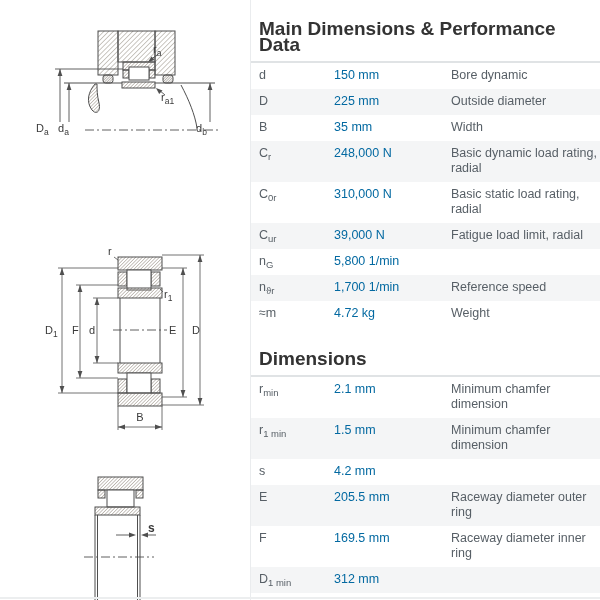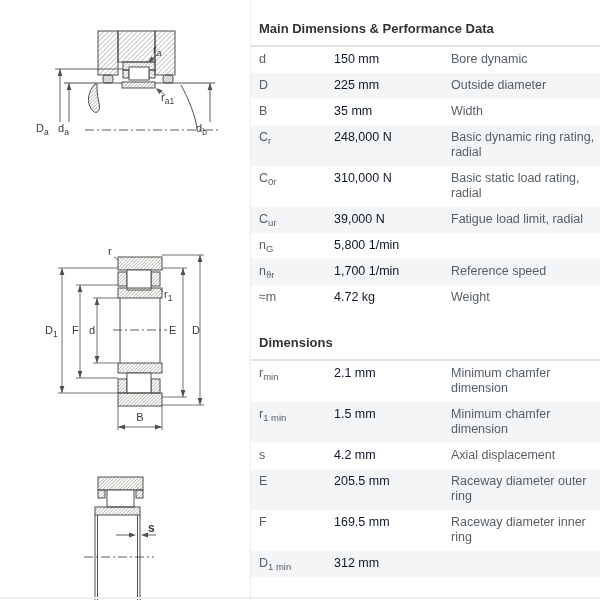--- a/index.html
+++ b/index.html
@@ -12,29 +12,29 @@
   .drawing { position:absolute; }
   #svg-mounting { left:0;  top:20;  }
   #svg-section  { left:20px; top:240px; }
   #svg-displace { left:60px; top:440px; }
   .dwg-label { font-size:11px; fill:#3a3a3a; }
   .dwg-label-bold { font-size:12px; font-weight:bold; fill:#3a3a3a; }
 
   
   .right-pane { position:absolute; left:250px; top:0; width:350px; height:600px;
     border-left:1px solid #eaecee; overflow:hidden; }
-  .section-title { font-size:13px; font-weight:bold; color:#333;
+  .section-title { font-size:19px; font-weight:bold; color:#333;
     padding:0 8px; line-height:16px; }
   .sec1 .section-title { margin-top:21px; }
   .sec2 .section-title { margin-top:24px; }
   .head-rule { border-bottom:2px solid #e0e3e5; margin-top:8px; }
   .trow { display:flex; align-items:flex-start; padding:5px 0 6px; font-size:12.5px; line-height:15px; }
   .trow.alt { background:#f4f5f6; }
   .c-sym  { width:83px;  padding-left:8px; color:#575f66; }
-  .c-val  { width:117px; color:#0f172a; }
+  .c-val  { width:117px; color:#0369a1; }
   .c-desc { flex:1; color:#575f66; white-space:pre; }
   .sym-sub { font-size:9.5px; position:relative; top:2.5px; color:#575f66; }
 
   .bottom-rule { position:absolute; left:0; right:0; bottom:1px;
     border-top:2px solid #eceeef; }
 </style>
 </head>
 <body>
 
 <div class="page">
@@ -224,21 +224,21 @@
         <div class="c-desc">Outside diameter</div>
       </div>
       <div class="trow">
         <div class="c-sym"><span>B</span><span class="sym-sub"></span></div>
         <div class="c-val">35 mm</div>
         <div class="c-desc">Width</div>
       </div>
       <div class="trow alt">
         <div class="c-sym"><span>C</span><span class="sym-sub">r</span></div>
         <div class="c-val">248,000 N</div>
-        <div class="c-desc">Basic dynamic ring rating,
+        <div class="c-desc">Basic dynamic load rating,
 radial</div>
       </div>
       <div class="trow">
         <div class="c-sym"><span>C</span><span class="sym-sub">0r</span></div>
         <div class="c-val">310,000 N</div>
         <div class="c-desc">Basic static load rating,
 radial</div>
       </div>
       <div class="trow alt">
         <div class="c-sym"><span>C</span><span class="sym-sub">ur</span></div>
@@ -273,21 +273,20 @@
       </div>
       <div class="trow alt">
         <div class="c-sym"><span>r</span><span class="sym-sub">1 min</span></div>
         <div class="c-val">1.5 mm</div>
         <div class="c-desc">Minimum chamfer
 dimension</div>
       </div>
       <div class="trow">
         <div class="c-sym"><span>s</span><span class="sym-sub"></span></div>
         <div class="c-val">4.2 mm</div>
-        <div class="c-desc">Axial displacement</div>
       </div>
       <div class="trow alt">
         <div class="c-sym"><span>E</span><span class="sym-sub"></span></div>
         <div class="c-val">205.5 mm</div>
         <div class="c-desc">Raceway diameter outer
 ring</div>
       </div>
       <div class="trow">
         <div class="c-sym"><span>F</span><span class="sym-sub"></span></div>
         <div class="c-val">169.5 mm</div>

